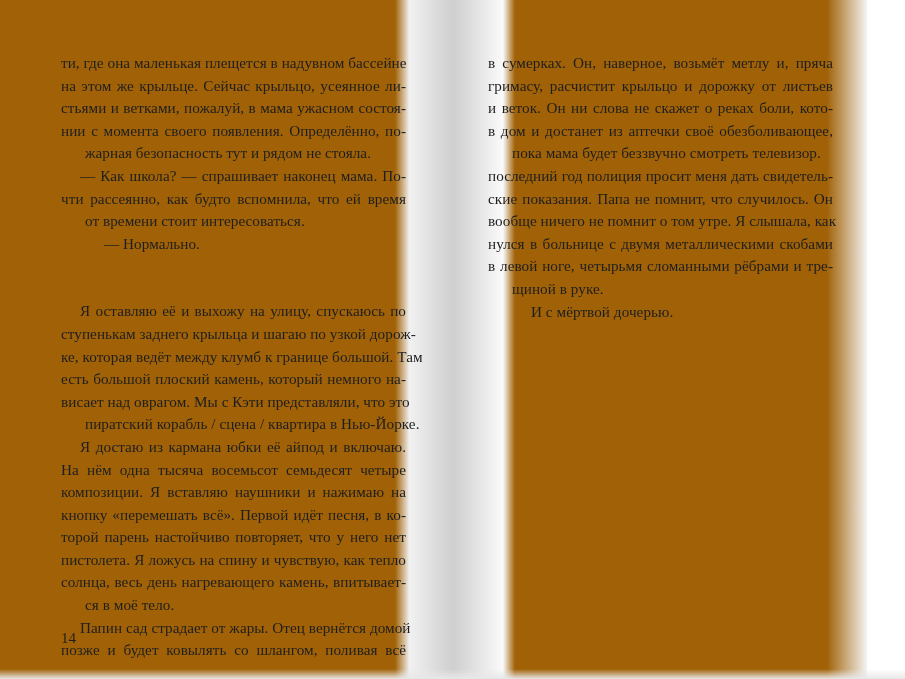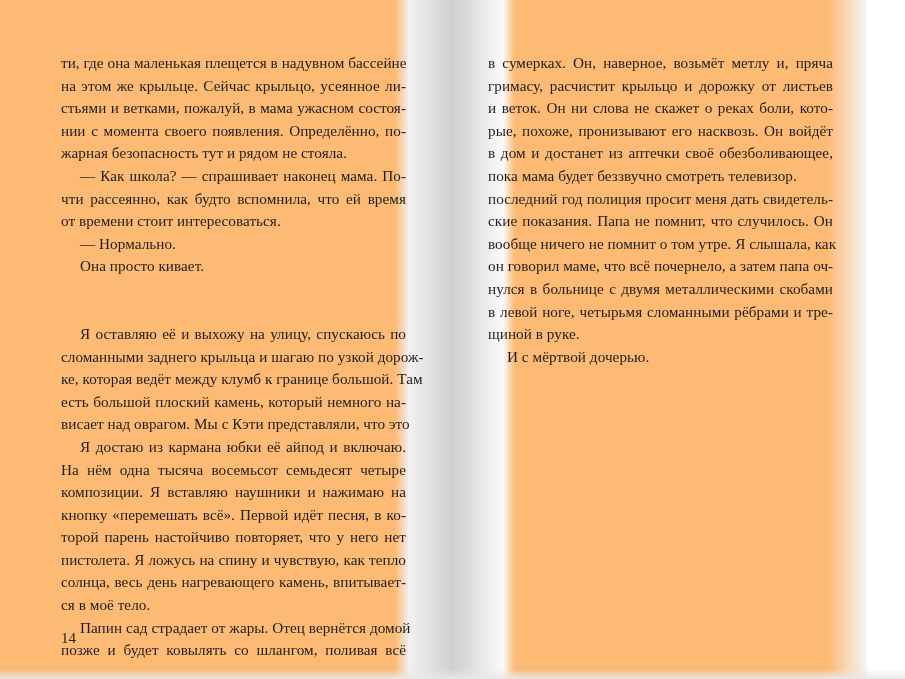--- a/index.html
+++ b/index.html
@@ -2,21 +2,21 @@
 <html><head>
 <meta charset="utf-8">
 <style>
   html, body { margin: 0; padding: 0; }
   body {
     width: 905px; height: 679px; overflow: hidden; position: relative;
     background: #ffffff;
     font-family: "Liberation Serif", "DejaVu Serif", serif;
     color: #1e1e1e;
   }
-  .spread { position: absolute; left: 0; top: 0; width: 867px; height: 679px; background: #fdba74; }
+  .spread { position: absolute; left: 0; top: 0; width: 867px; height: 679px; background: #a16207; }
   .spine {
     position: absolute; top: 0; left: 395px; width: 120px; height: 679px;
     background: linear-gradient(to right,
       rgba(255,255,255,0) 0%,
       #f1f1f1 12%,
       #e2e2e2 28%,
       #cfcfcf 48%,
       #d8d8d8 58%,
       #ebebeb 75%,
       #fafafa 90%,
@@ -31,21 +31,21 @@
     background: linear-gradient(to right, rgba(255,255,255,0), #f4f4f4);
   }
   .page { position: absolute; top: 52px; }
   .page.left { left: 61px; width: 345px; }
   .page.right { left: 488px; width: 345px; }
   .line {
     font-size: 15.2px; line-height: 22.6px; height: 22.6px;
     white-space: nowrap; text-align: justify; text-align-last: justify;
     letter-spacing: 0.05px;
   }
-  .line.last { text-align-last: left; }
+  .line.last { text-align-last: left; margin-left: 24px; }
   .line.indent { padding-left: 19px; }
   .gap { height: 45px; }
   .page-number {
     position: absolute; left: 61px; top: 630px;
     font-size: 15px; font-weight: normal; color: #1e1e1e;
   }
 </style>
 </head>
 <body>
 
@@ -67,32 +67,30 @@
     <div>
       <div class="line indent">— Как школа? — спрашивает наконец мама. По-</div>
       <div class="line">чти рассеянно, как будто вспомнила, что ей время</div>
       <div class="line last">от времени стоит интересоваться.</div>
     </div>
 
     <div>
       <div class="line indent last">— Нормально.</div>
     </div>
 
-    <div>
-      <div class="line indent last">Она просто кивает.</div>
-    </div>
 
     <div class="gap"></div>
 
     <div>
       <div class="line indent">Я оставляю её и выхожу на улицу, спускаюсь по</div>
-      <div class="line">сломанными заднего крыльца и шагаю по узкой дорож-</div>
+      <div class="line">ступенькам заднего крыльца и шагаю по узкой дорож-</div>
       <div class="line">ке, которая ведёт между клумб к границе большой. Там</div>
       <div class="line">есть большой плоский камень, который немного на-</div>
       <div class="line">висает над оврагом. Мы с Кэти представляли, что это</div>
+      <div class="line last">пиратский корабль / сцена / квартира в Нью-Йорке.</div>
     </div>
 
     <div>
       <div class="line indent">Я достаю из кармана юбки её айпод и включаю.</div>
       <div class="line">На нём одна тысяча восемьсот семьдесят четыре</div>
       <div class="line">композиции. Я вставляю наушники и нажимаю на</div>
       <div class="line">кнопку «перемешать всё». Первой идёт песня, в ко-</div>
       <div class="line">торой парень настойчиво повторяет, что у него нет</div>
       <div class="line">пистолета. Я ложусь на спину и чувствую, как тепло</div>
       <div class="line">солнца, весь день нагревающего камень, впитывает-</div>
@@ -104,29 +102,27 @@
       <div class="line">позже и будет ковылять со шлангом, поливая всё</div>
     </div>
   </div>
   <div class="page-number">14</div>
 
   <div class="page right">
     <div>
       <div class="line">в сумерках. Он, наверное, возьмёт метлу и, пряча</div>
       <div class="line">гримасу, расчистит крыльцо и дорожку от листьев</div>
       <div class="line">и веток. Он ни слова не скажет о реках боли, кото-</div>
-      <div class="line">рые, похоже, пронизывают его насквозь. Он войдёт</div>
       <div class="line">в дом и достанет из аптечки своё обезболивающее,</div>
       <div class="line last">пока мама будет беззвучно смотреть телевизор.</div>
     </div>
     <div>
       <div class="line">последний год полиция просит меня дать свидетель-</div>
       <div class="line">ские показания. Папа не помнит, что случилось. Он</div>
       <div class="line">вообще ничего не помнит о том утре. Я слышала, как</div>
-      <div class="line">он говорил маме, что всё почернело, а затем папа оч-</div>
       <div class="line">нулся в больнице с двумя металлическими скобами</div>
       <div class="line">в левой ноге, четырьмя сломанными рёбрами и тре-</div>
       <div class="line last">щиной в руке.</div>
     </div>
     <div>
       <div class="line indent last">И с мёртвой дочерью.</div>
     </div>
   </div>
 </div>
 

